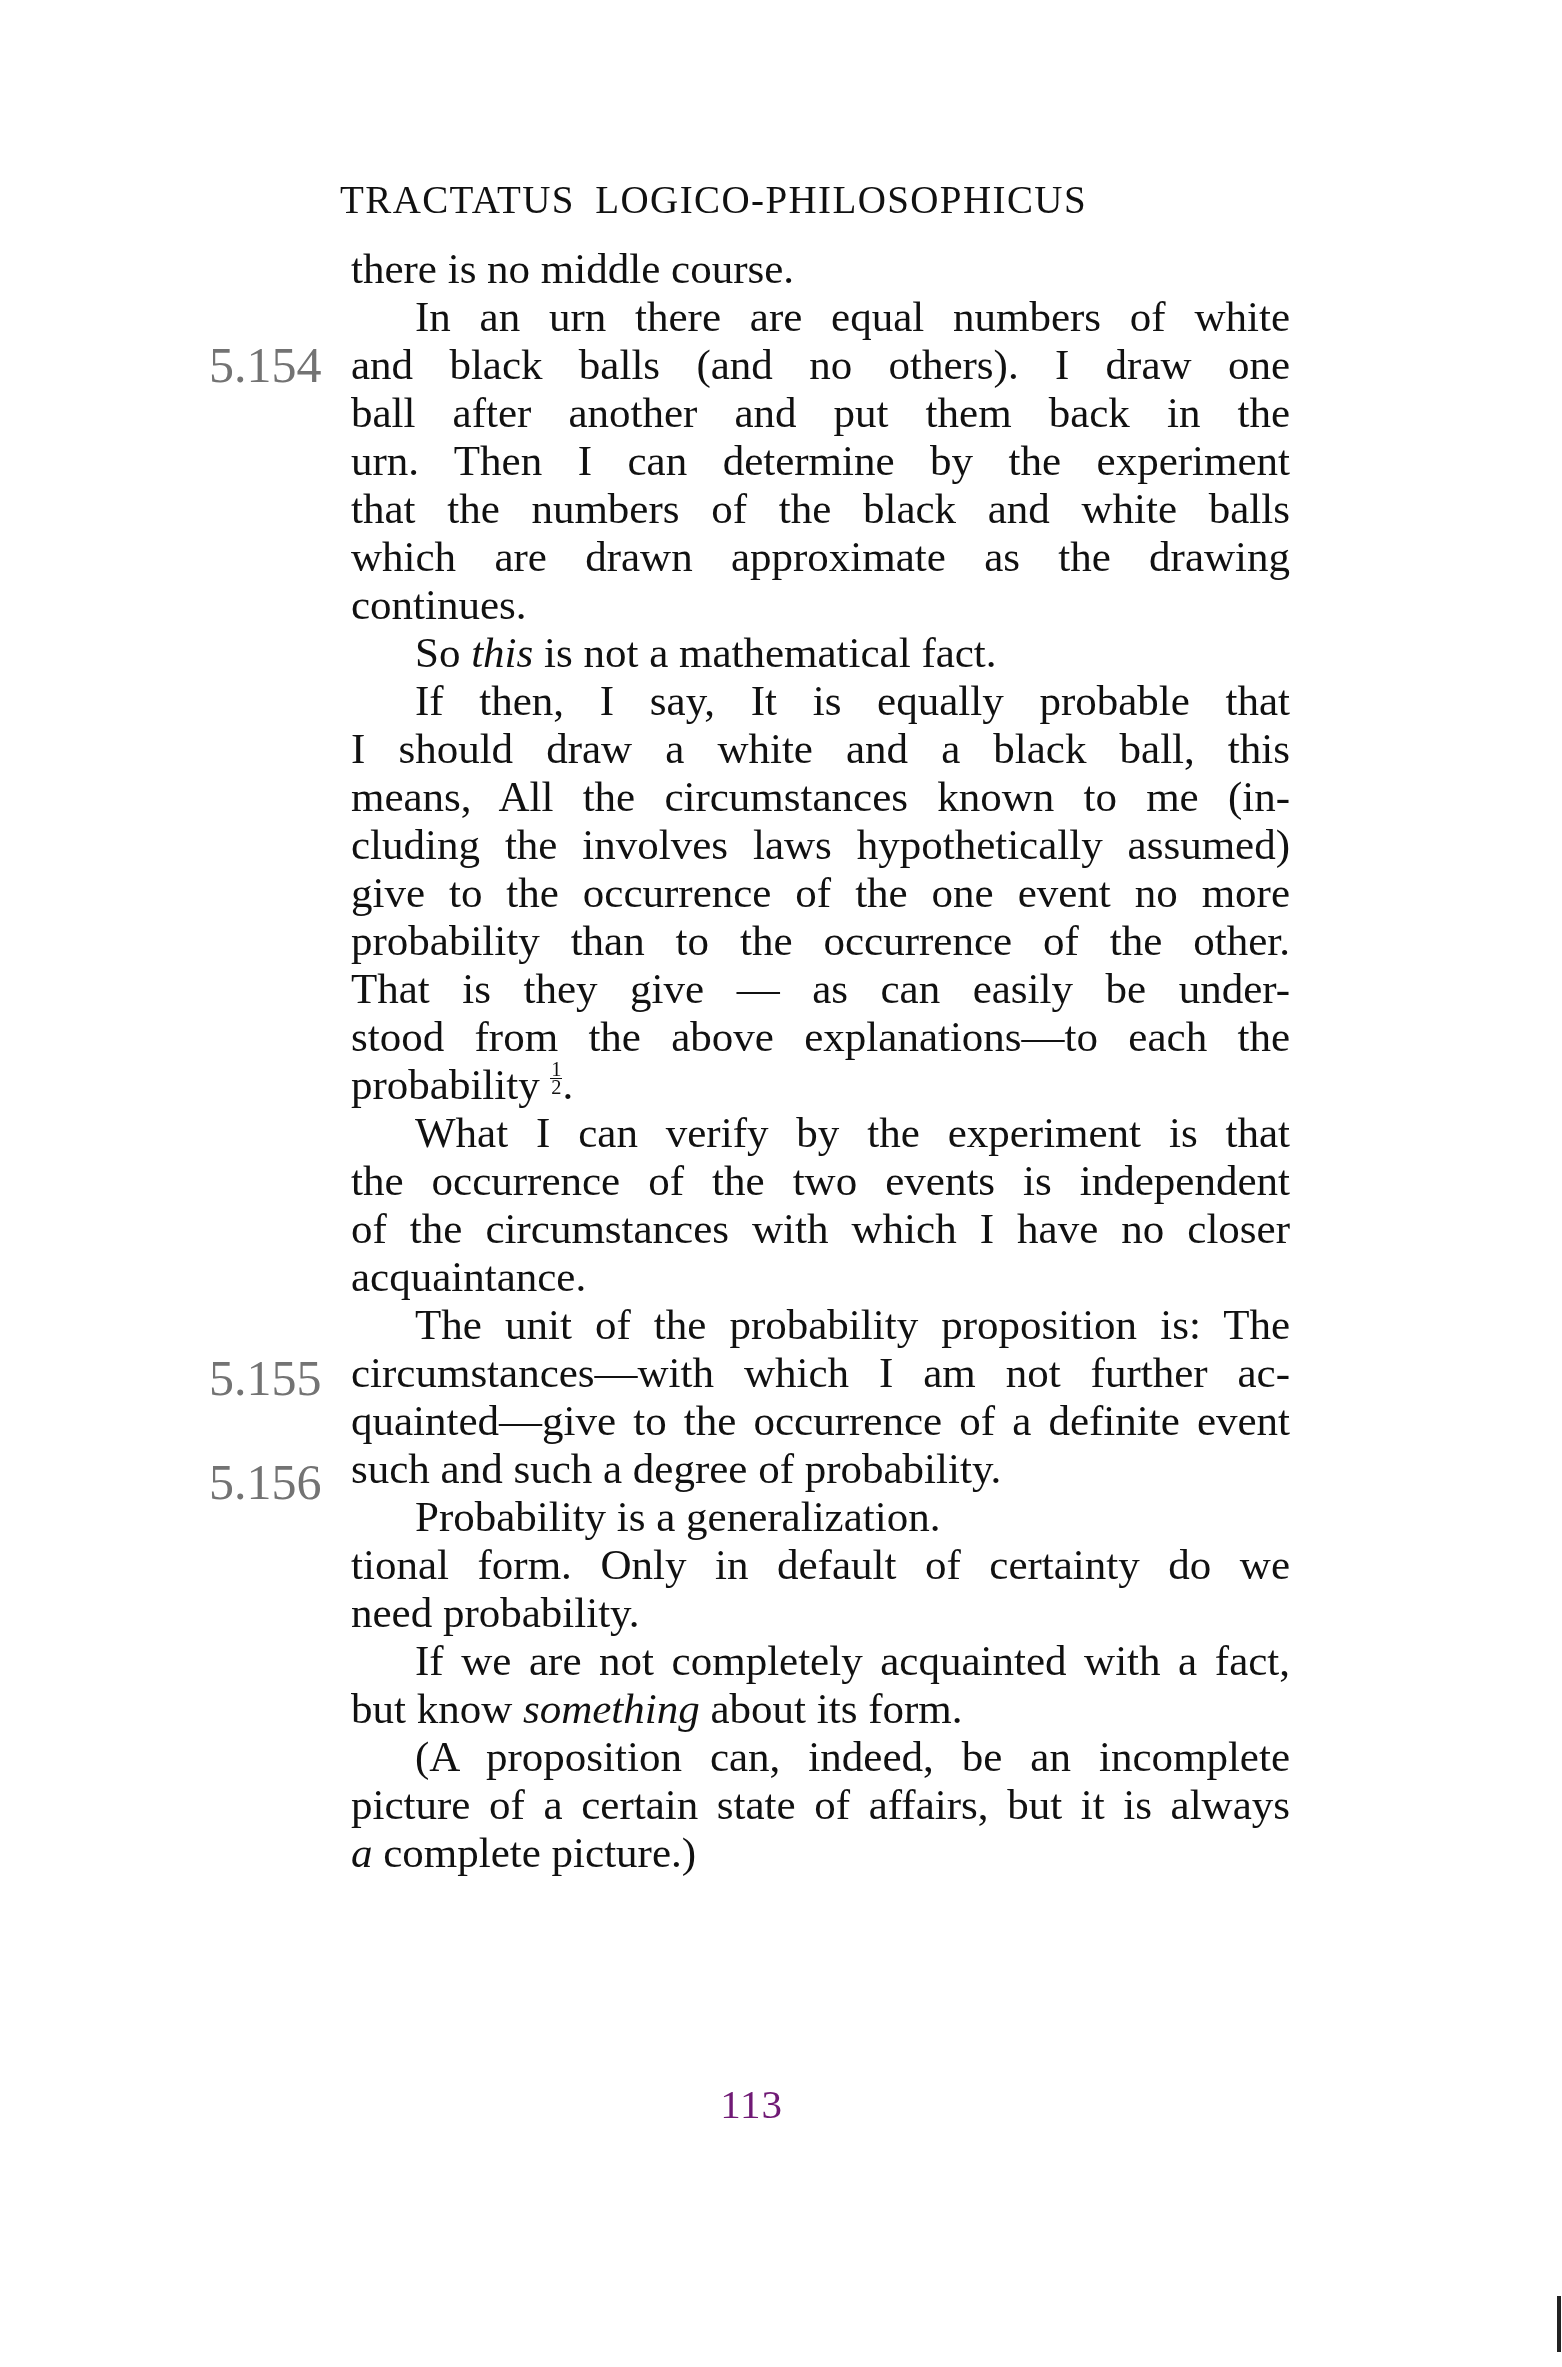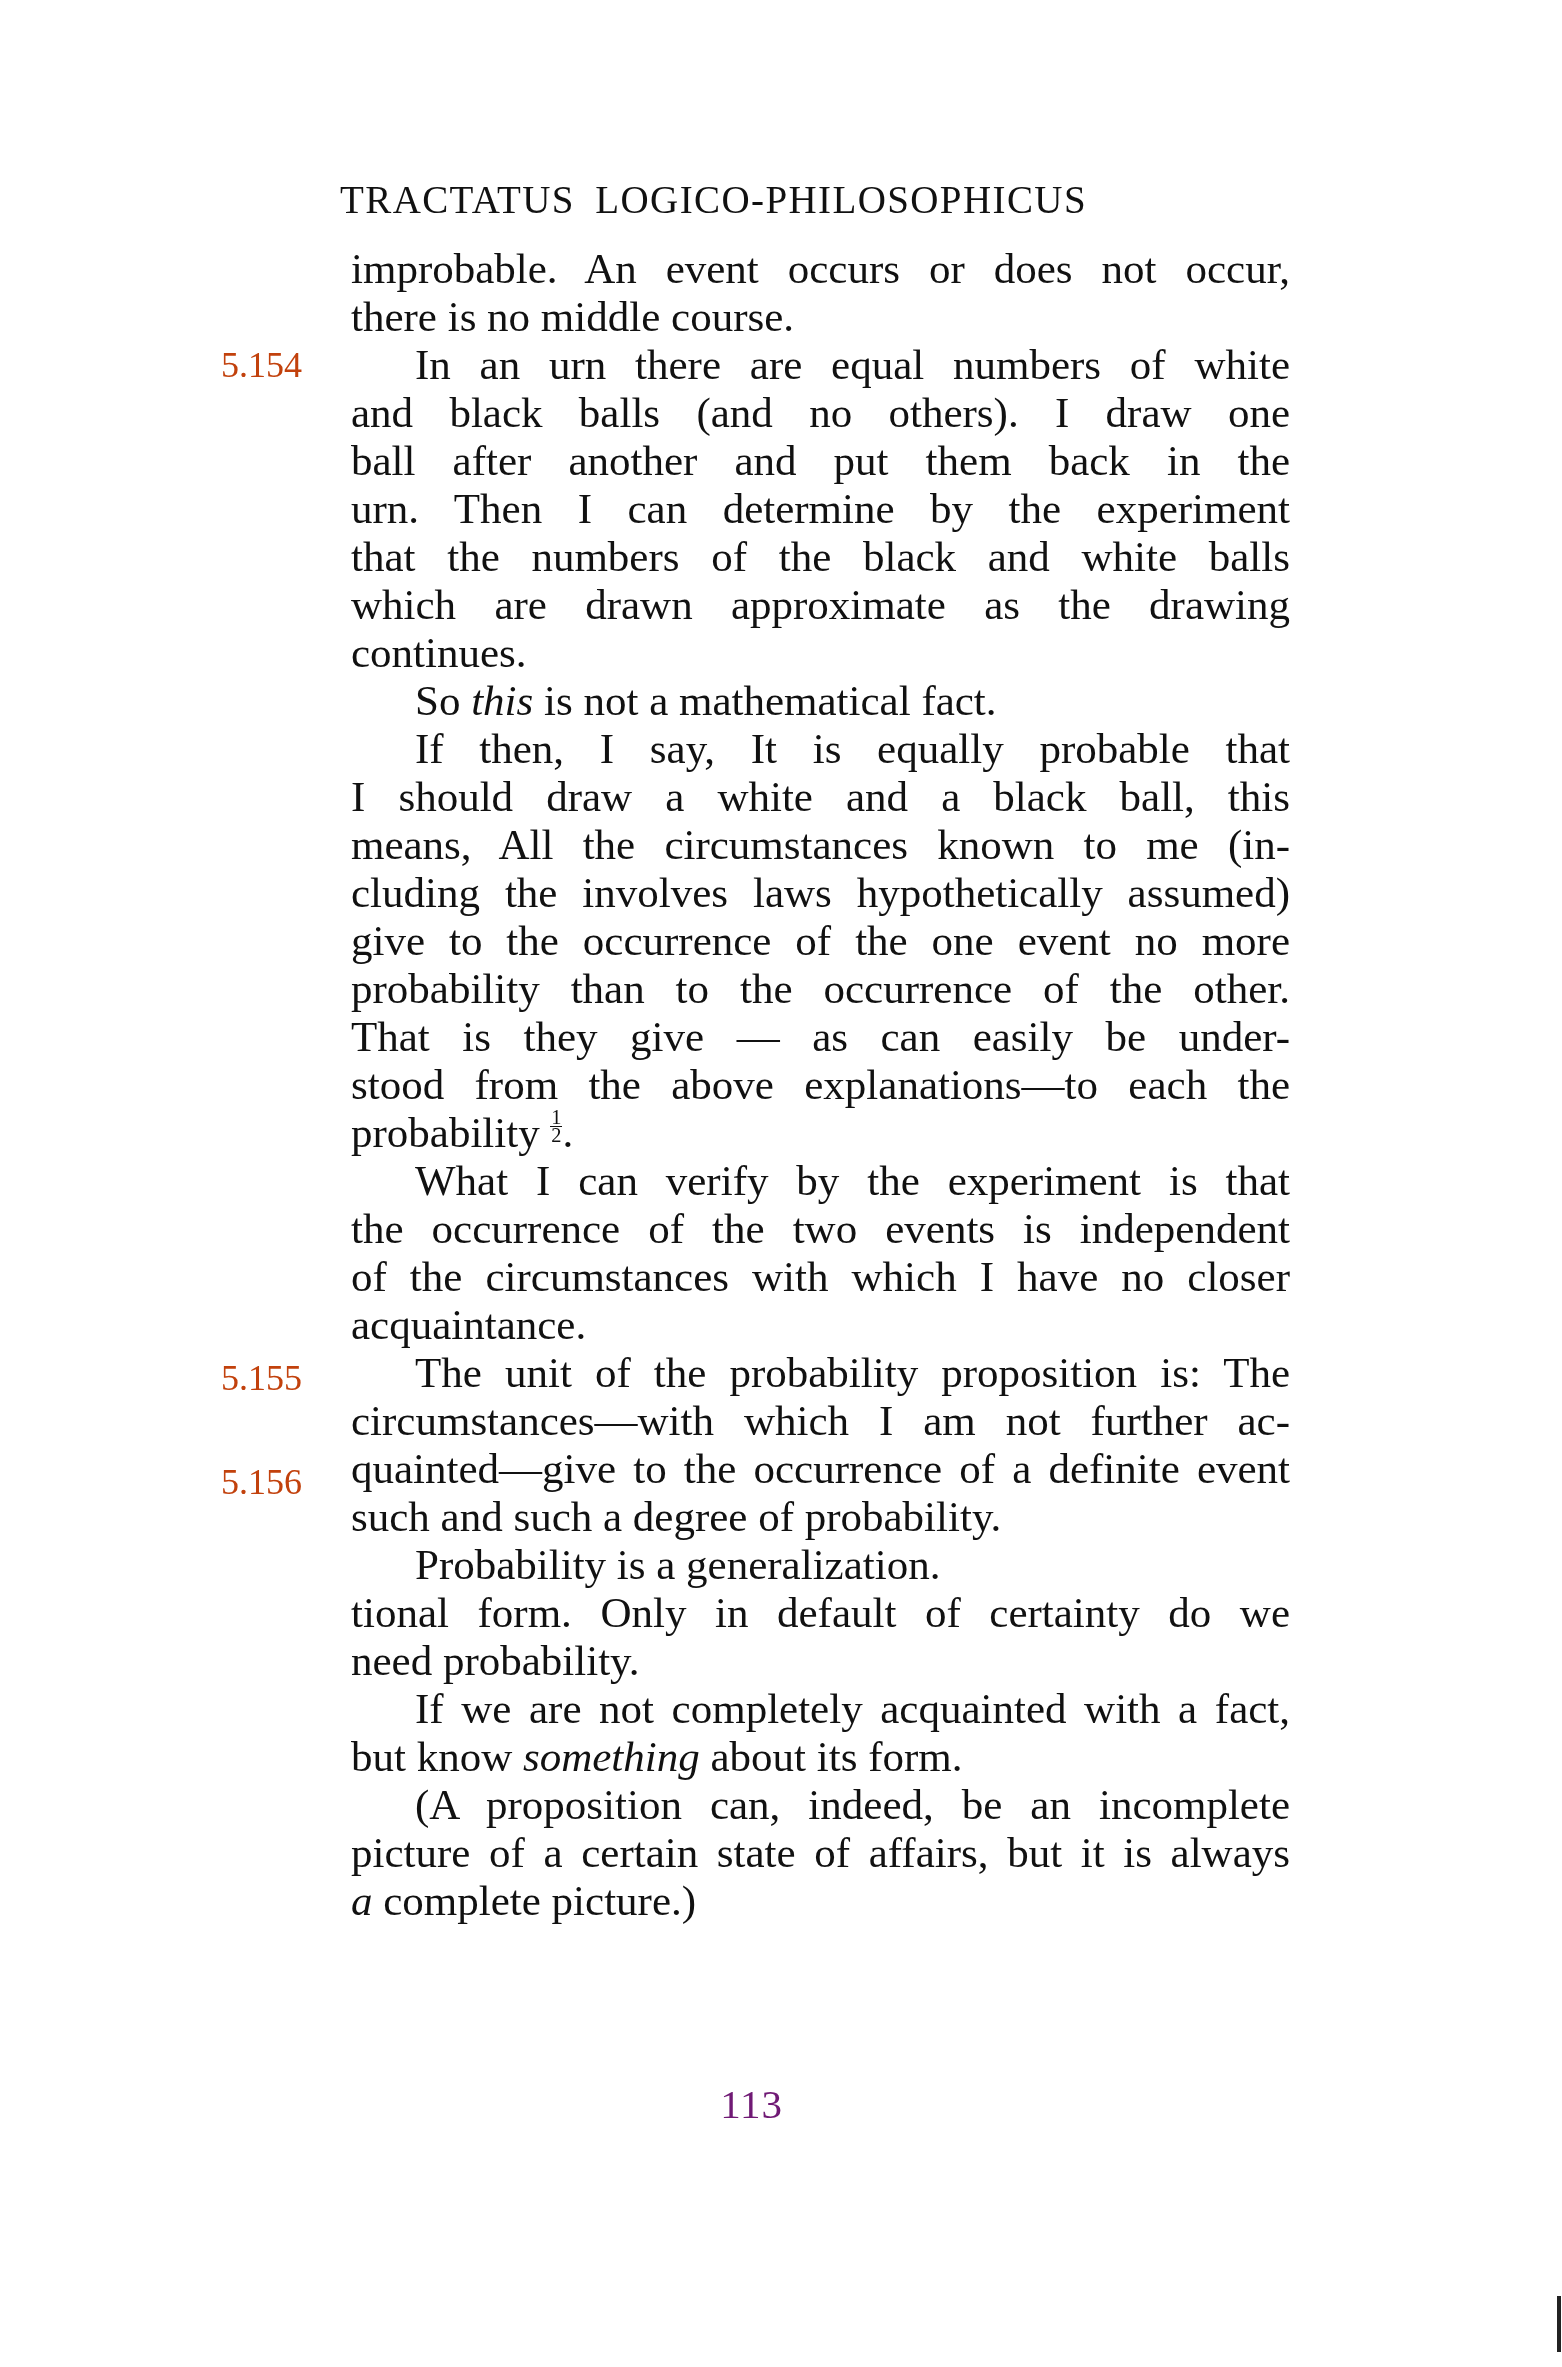--- a/index.html
+++ b/index.html
@@ -19,42 +19,41 @@
   }
   .line.j { text-align: justify; text-align-last: justify; white-space: normal; }
   .line.ind { padding-left: 64px; }
   .line em { font-style: italic; text-align: center; }
   .frac { display: inline-block; font-size: 20.4px; line-height: 16.7px; vertical-align: 5.6px; text-align: center; }
   .frac span { display: block; }
   .frac .num { border-bottom: 1.4px solid #111; padding: 0 0.9px; }
   .secnum {
     position: absolute; left: 209px;
     font-family: "Liberation Serif", "DejaVu Serif", serif;
-    font-size: 36px; line-height: 48px; height: 48px; color: #c2410c; margin-left: 12px;
+    font-size: 50px; line-height: 48px; height: 48px; color: #737373;
   }
   .folio {
     position: absolute; left: 705px; top: 2080px; width: 93px; height: 48px; text-align: center;
     font-family: "Liberation Serif", "DejaVu Serif", serif;
     font-size: 41px; line-height: 48px; color: #701a75; letter-spacing: 0.9px;
   }
   .edge-mark { position: absolute; left: 1557px; top: 2296px; width: 3.7px; height: 56px; background: #222; }
 </style>
 </head>
 <body>
 
 <div class="page">
 
   <div class="running-head">TRACTATUS LOGICO-PHILOSOPHICUS</div>
 
   <div class="secnum" style="top:341px;">5.154</div>
   <div class="secnum" style="top:1354px;">5.155</div>
   <div class="secnum" style="top:1458px;">5.156</div>
 
   <div class="body-text">
-    <span class="line j">improbable.  An event occurs or does not occur,</span>
     <span class="line">there is no middle course.</span>
     <span class="line j ind">In an urn there are equal numbers of white</span>
     <span class="line j">and black balls (and no others).  I draw one</span>
     <span class="line j">ball after another and put them back in the</span>
     <span class="line j">urn.  Then I can determine by the experiment</span>
     <span class="line j">that the numbers of the black and white balls</span>
     <span class="line j">which are drawn approximate as the drawing</span>
     <span class="line">continues.</span>
     <span class="line ind"><span>So </span><em>this</em><span> is not a mathematical fact.</span></span>
     <span class="line j ind">If then, I say, It is equally probable that</span>

